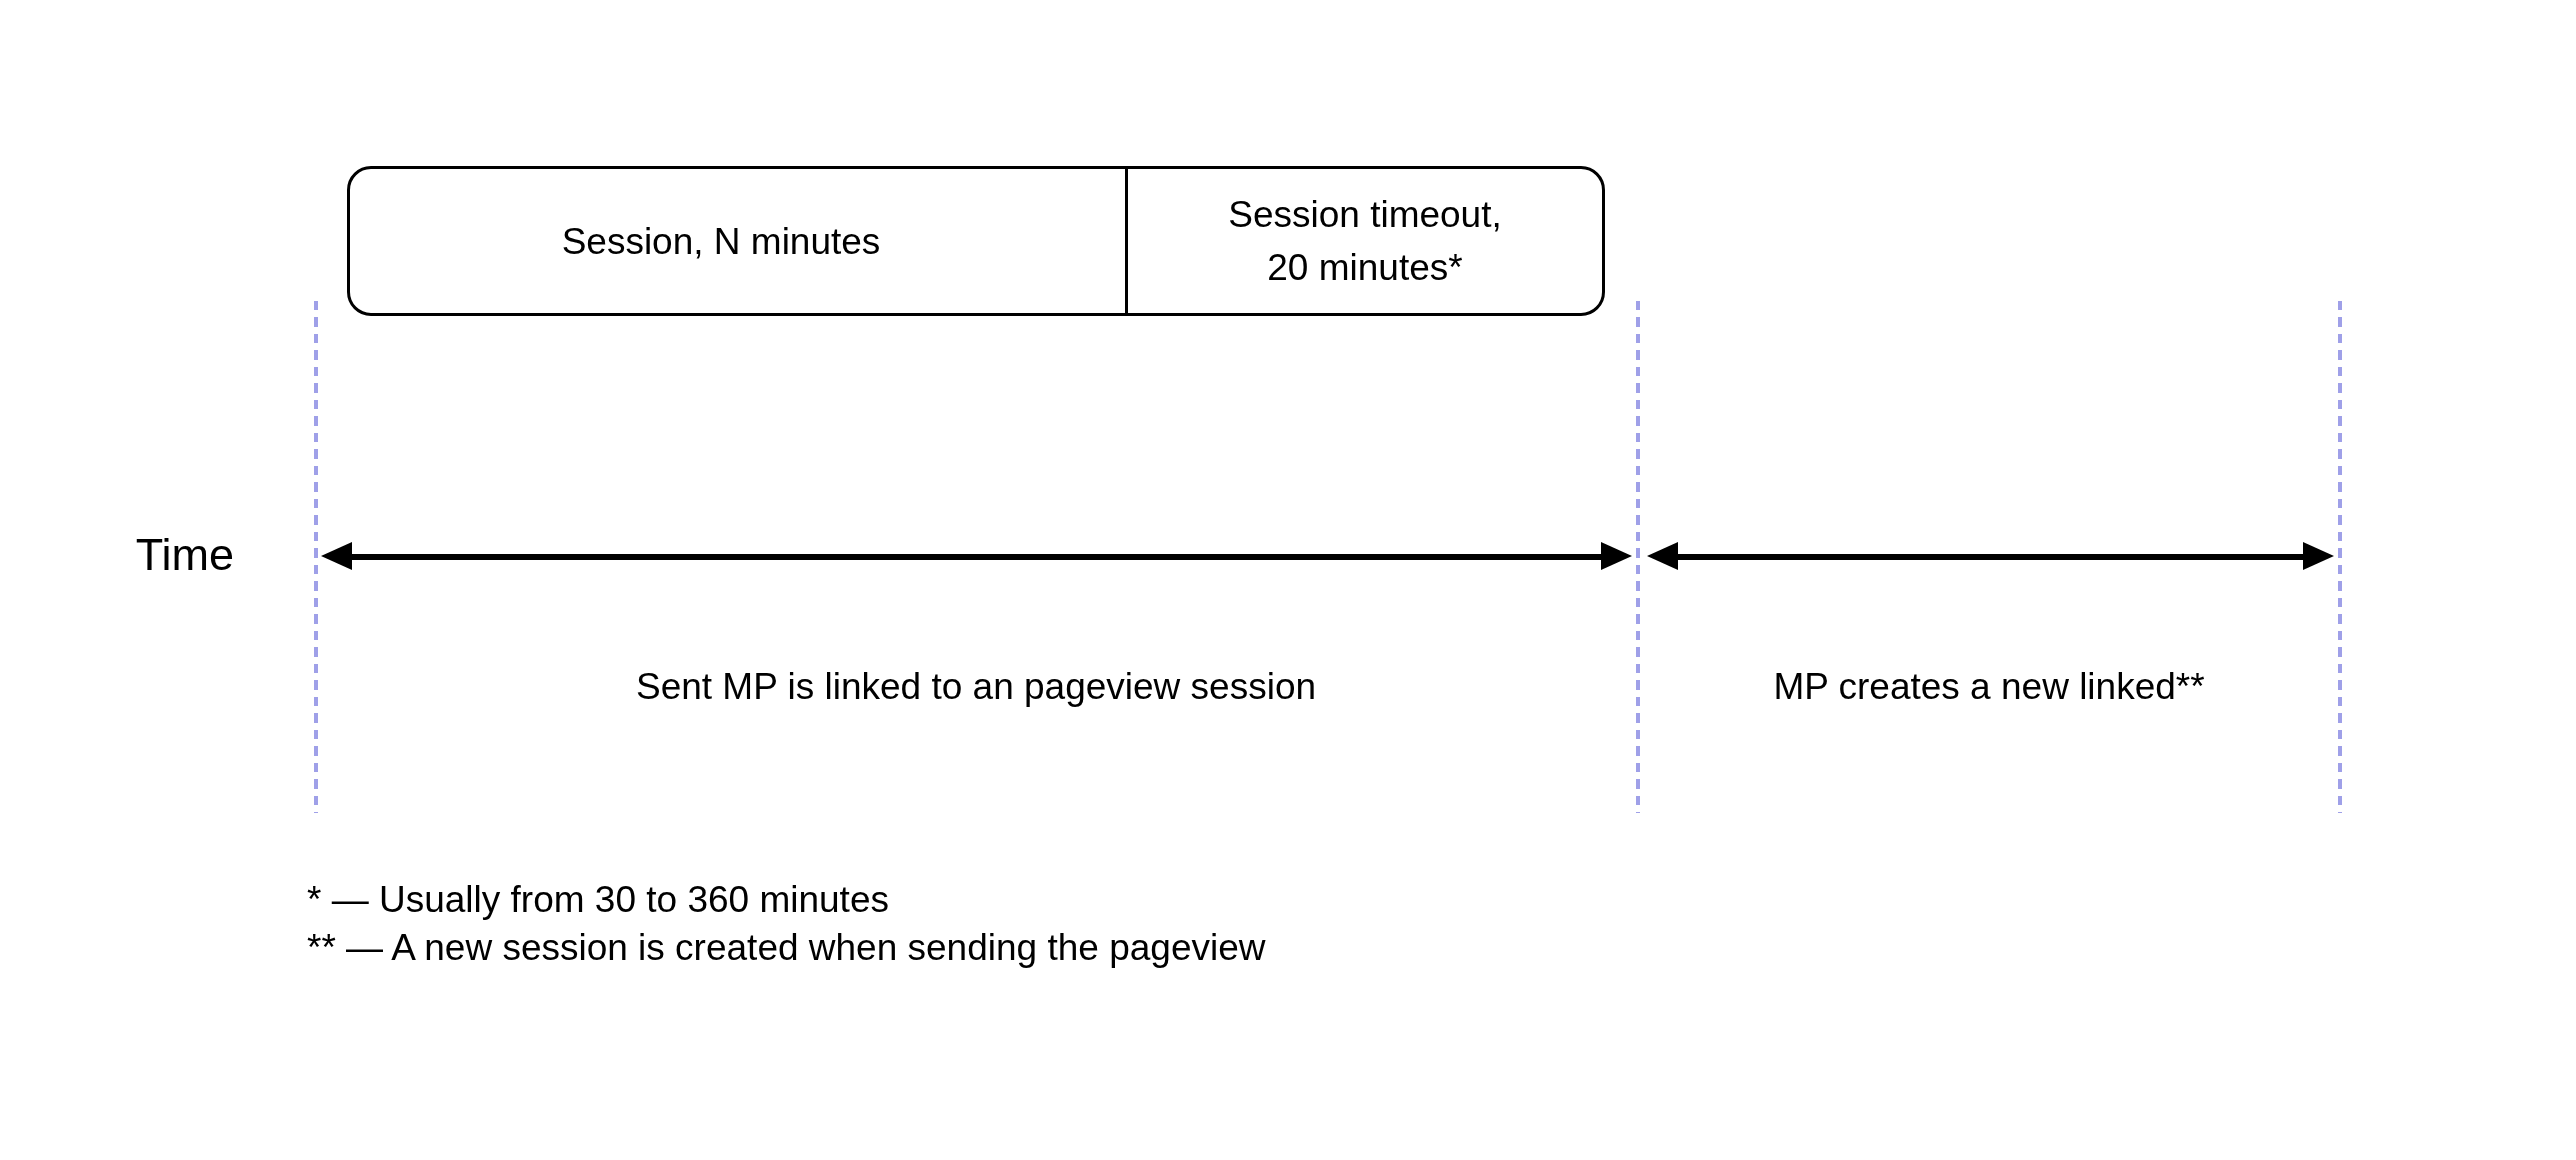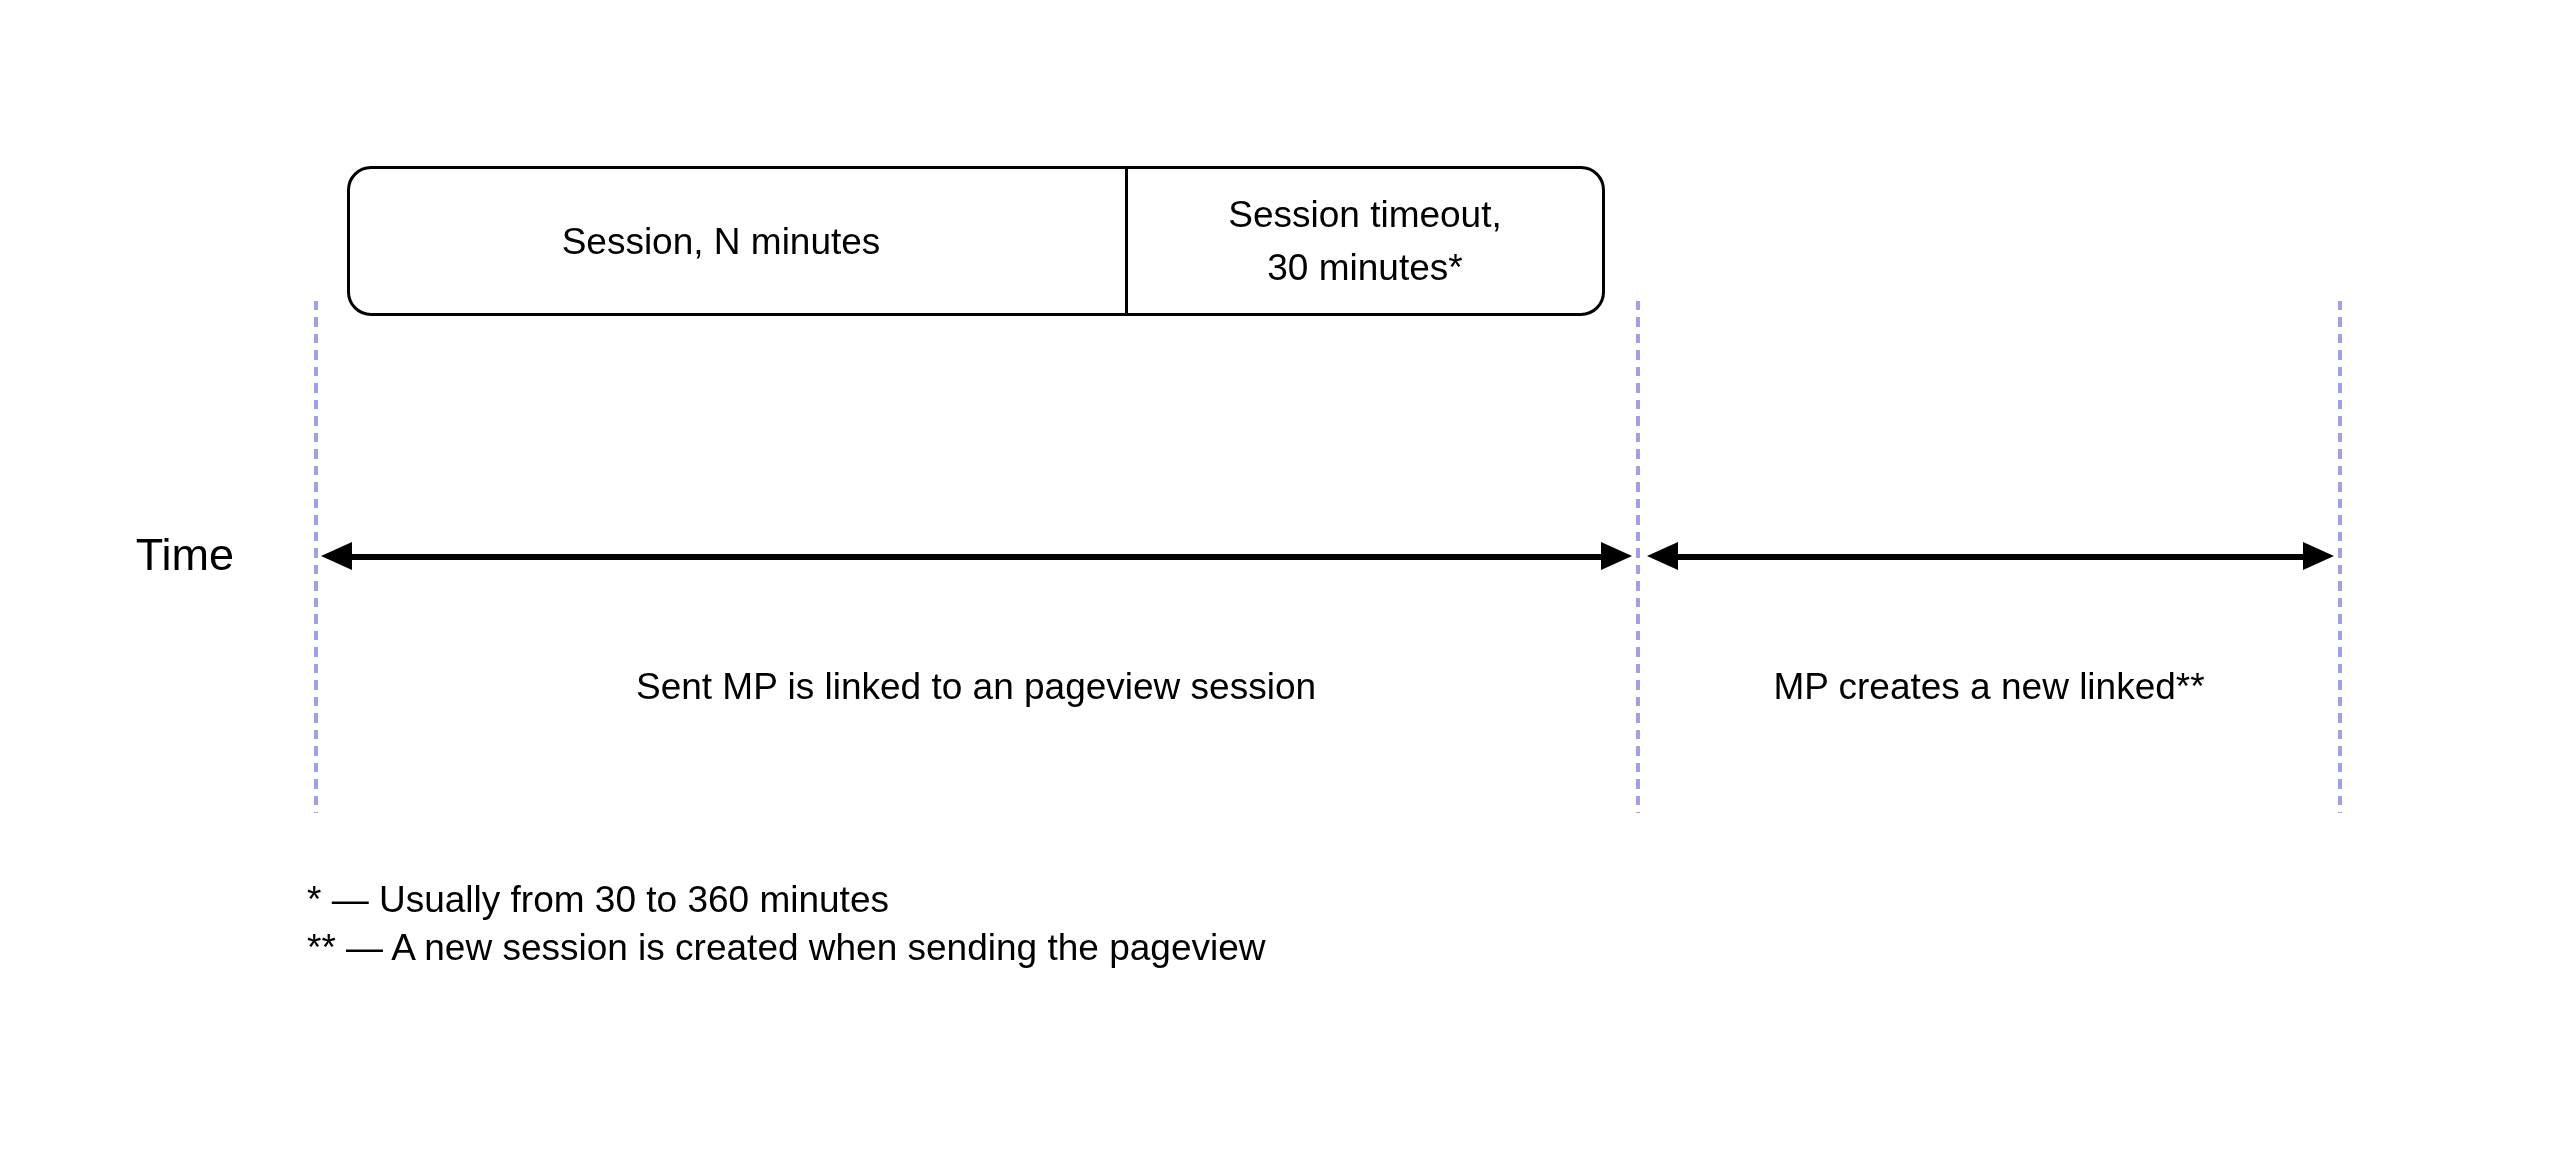--- a/index.html
+++ b/index.html
@@ -109,21 +109,21 @@
 <body>
 
 <div class="canvas">
 
   <div class="session-box">
     <div class="seg seg-left">
       <span>Session, N minutes</span>
     </div>
     <div class="seg seg-right">
       <span>Session timeout,
-30 minutes*</span>
+20 minutes*</span>
     </div>
   </div>
 
   <div class="guide guide-1"></div>
   <div class="guide guide-2"></div>
   <div class="guide guide-3"></div>
 
   <div class="time-label">Time</div>
 
   <div class="arrow arrow-1">

